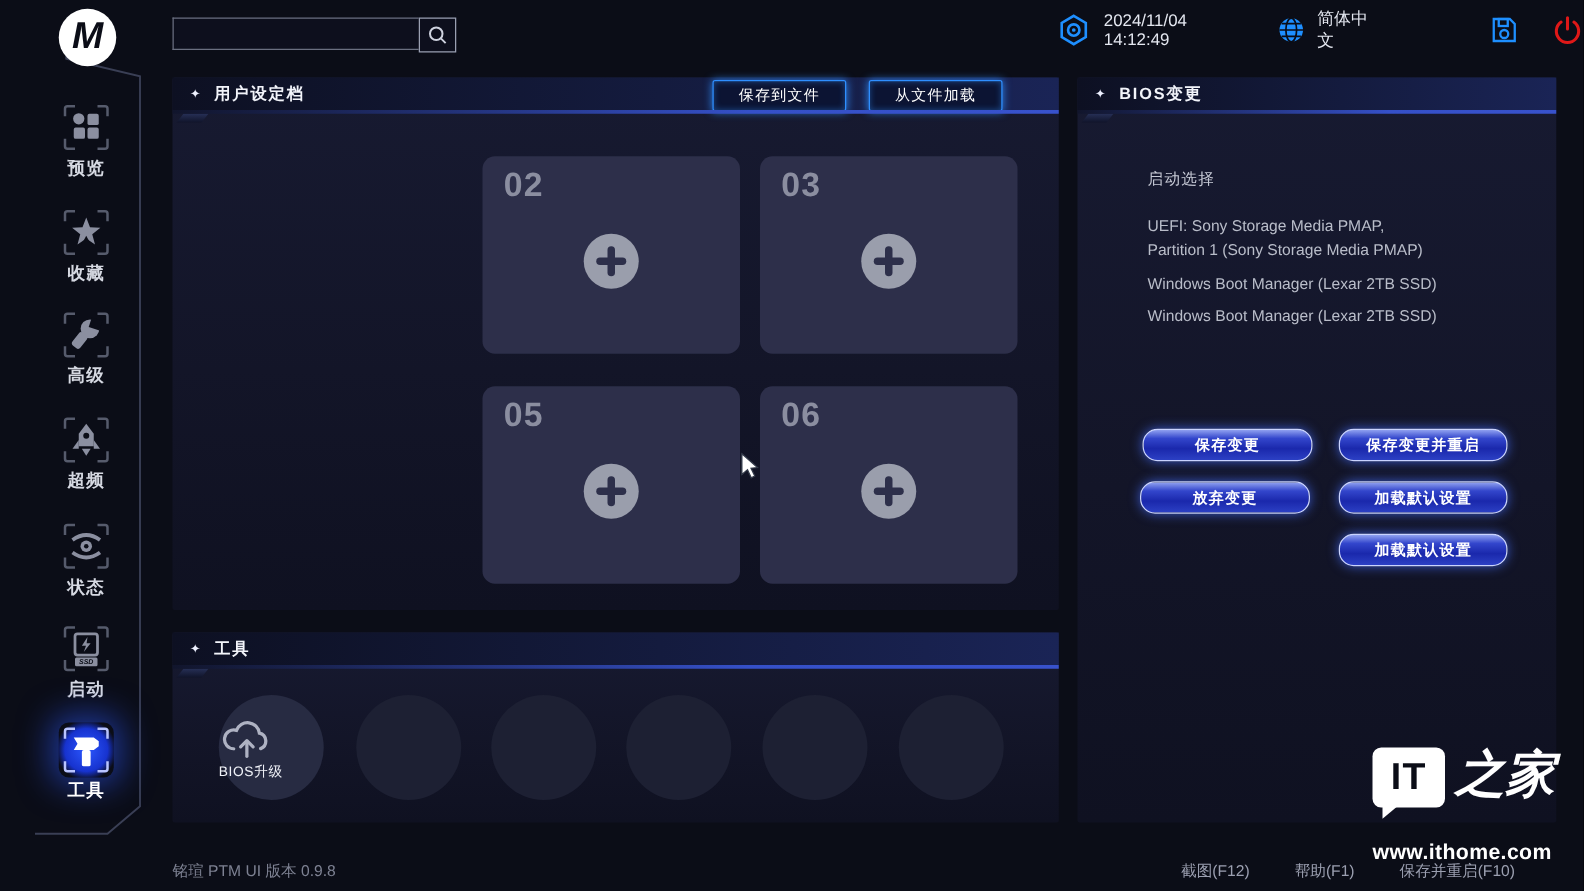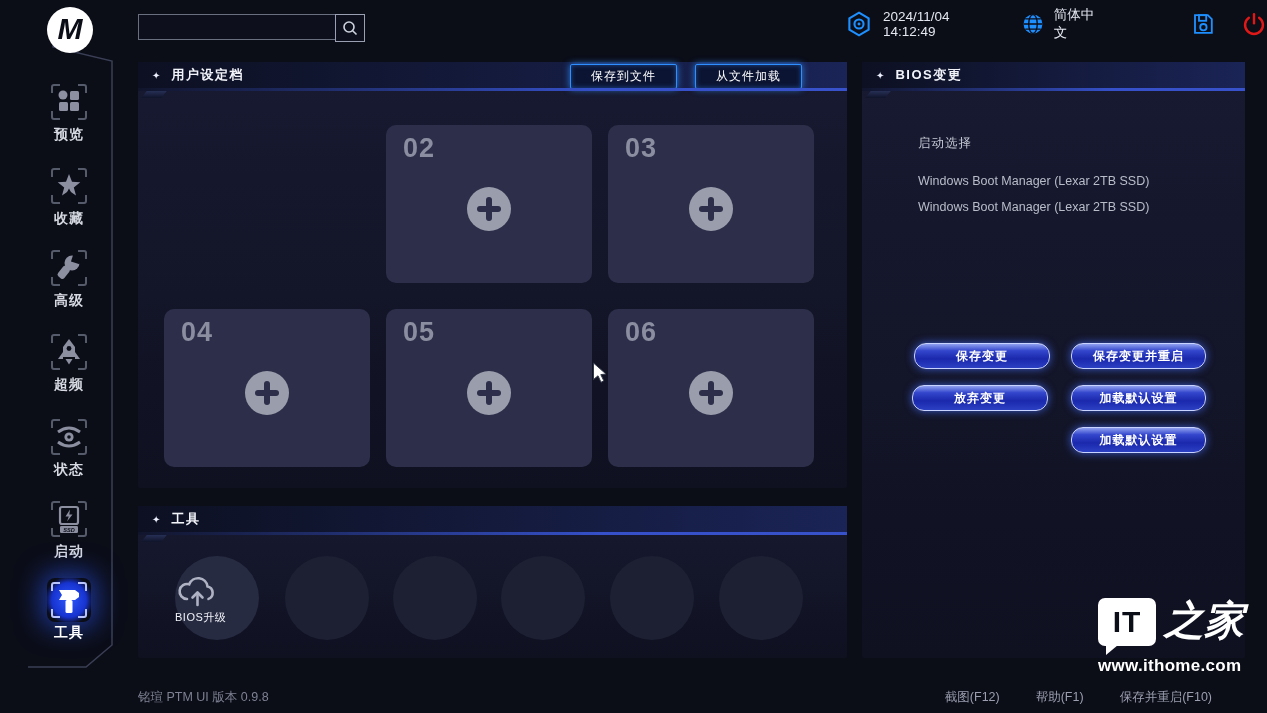--- a/index.html
+++ b/index.html
@@ -79,21 +79,21 @@
   
   .wm{position:absolute;left:1098px;top:598px;width:150px;}
   .wm-row{display:flex;align-items:flex-start;text-align:right;}
   .wm-box{position:relative;width:58px;height:48px;background:#fff;border-radius:7px;
         display:flex;align-items:center;justify-content:center;}
   .wm-box::after{content:'';position:absolute;left:8px;bottom:-9px;border-style:solid;
         border-width:10px 12px 0 0;border-color:#fff transparent transparent transparent;}
   .wm-box span{color:#0b0d17;font-weight:900;font-size:30px;letter-spacing:1px;}
   .wm-suffix{font-family:"DejaVu Serif","Liberation Serif",serif;font-weight:bold;font-style:italic;
         font-size:40px;color:#fff;margin-left:8px;line-height:1.1;}
-  .wm-url{margin-top:10px;font-size:17px;font-weight:bold;color:#fff;letter-spacing:.3px;}
+  .wm-url{margin-top:26px;font-size:17px;font-weight:bold;color:#fff;letter-spacing:.3px;}
 
   svg{display:block;}
 </style>
 </head>
 <body>
 
 <div class="app">
 
   <svg class="abs" width="1267" height="713" style="left:0;top:0;pointer-events:none;">
     <path d="M53 38 L53 47 L112 61 L112 645 L86 667 L28 667" stroke="#3a3f55" stroke-width="1.5" fill="none"></path>
@@ -244,24 +244,20 @@
     <div class="card" style="left:248px;top:63px;">
       <span class="card-num">02</span>
       <div class="plus-circle"></div>
     </div>
 
     <div class="card" style="left:470px;top:63px;">
       <span class="card-num">03</span>
       <div class="plus-circle"></div>
     </div>
 
-    <div class="card" style="left:26px;top:247px;">
-      <span class="card-num">04</span>
-      <div class="plus-circle"></div>
-    </div>
 
     <div class="card" style="left:248px;top:247px;">
       <span class="card-num">05</span>
       <div class="plus-circle"></div>
     </div>
 
     <div class="card" style="left:470px;top:247px;">
       <span class="card-num">06</span>
       <div class="plus-circle"></div>
     </div>
@@ -287,20 +283,22 @@
     <div class="tool-circle" style="left:581px;"></div>
   </section>
 
   <section class="panel" style="left:862px;top:62px;width:383px;height:596px;">
     <div class="panel-hd">
       <span class="hd-diamond">✦</span>
       <span class="hd-title">BIOS变更</span>
     </div>
     <div class="boot-label">启动选择</div>
     <div class="boot-list">
+      <div class="boot-option">UEFI: Sony Storage Media PMAP,
+Partition 1 (Sony Storage Media PMAP)</div>
       <div class="boot-option">Windows Boot Manager (Lexar 2TB SSD)</div>
       <div class="boot-option">Windows Boot Manager (Lexar 2TB SSD)</div>
     </div>
     <div class="pill-btn" style="left:52px;top:281px;width:134px;">保存变更</div>
     <div class="pill-btn" style="left:209px;top:281px;width:133px;">保存变更并重启</div>
     <div class="pill-btn" style="left:50px;top:323px;width:134px;">放弃变更</div>
     <div class="pill-btn" style="left:209px;top:323px;width:133px;">加载默认设置</div>
     <div class="pill-btn" style="left:209px;top:365px;width:133px;">加载默认设置</div>
   </section>
 

